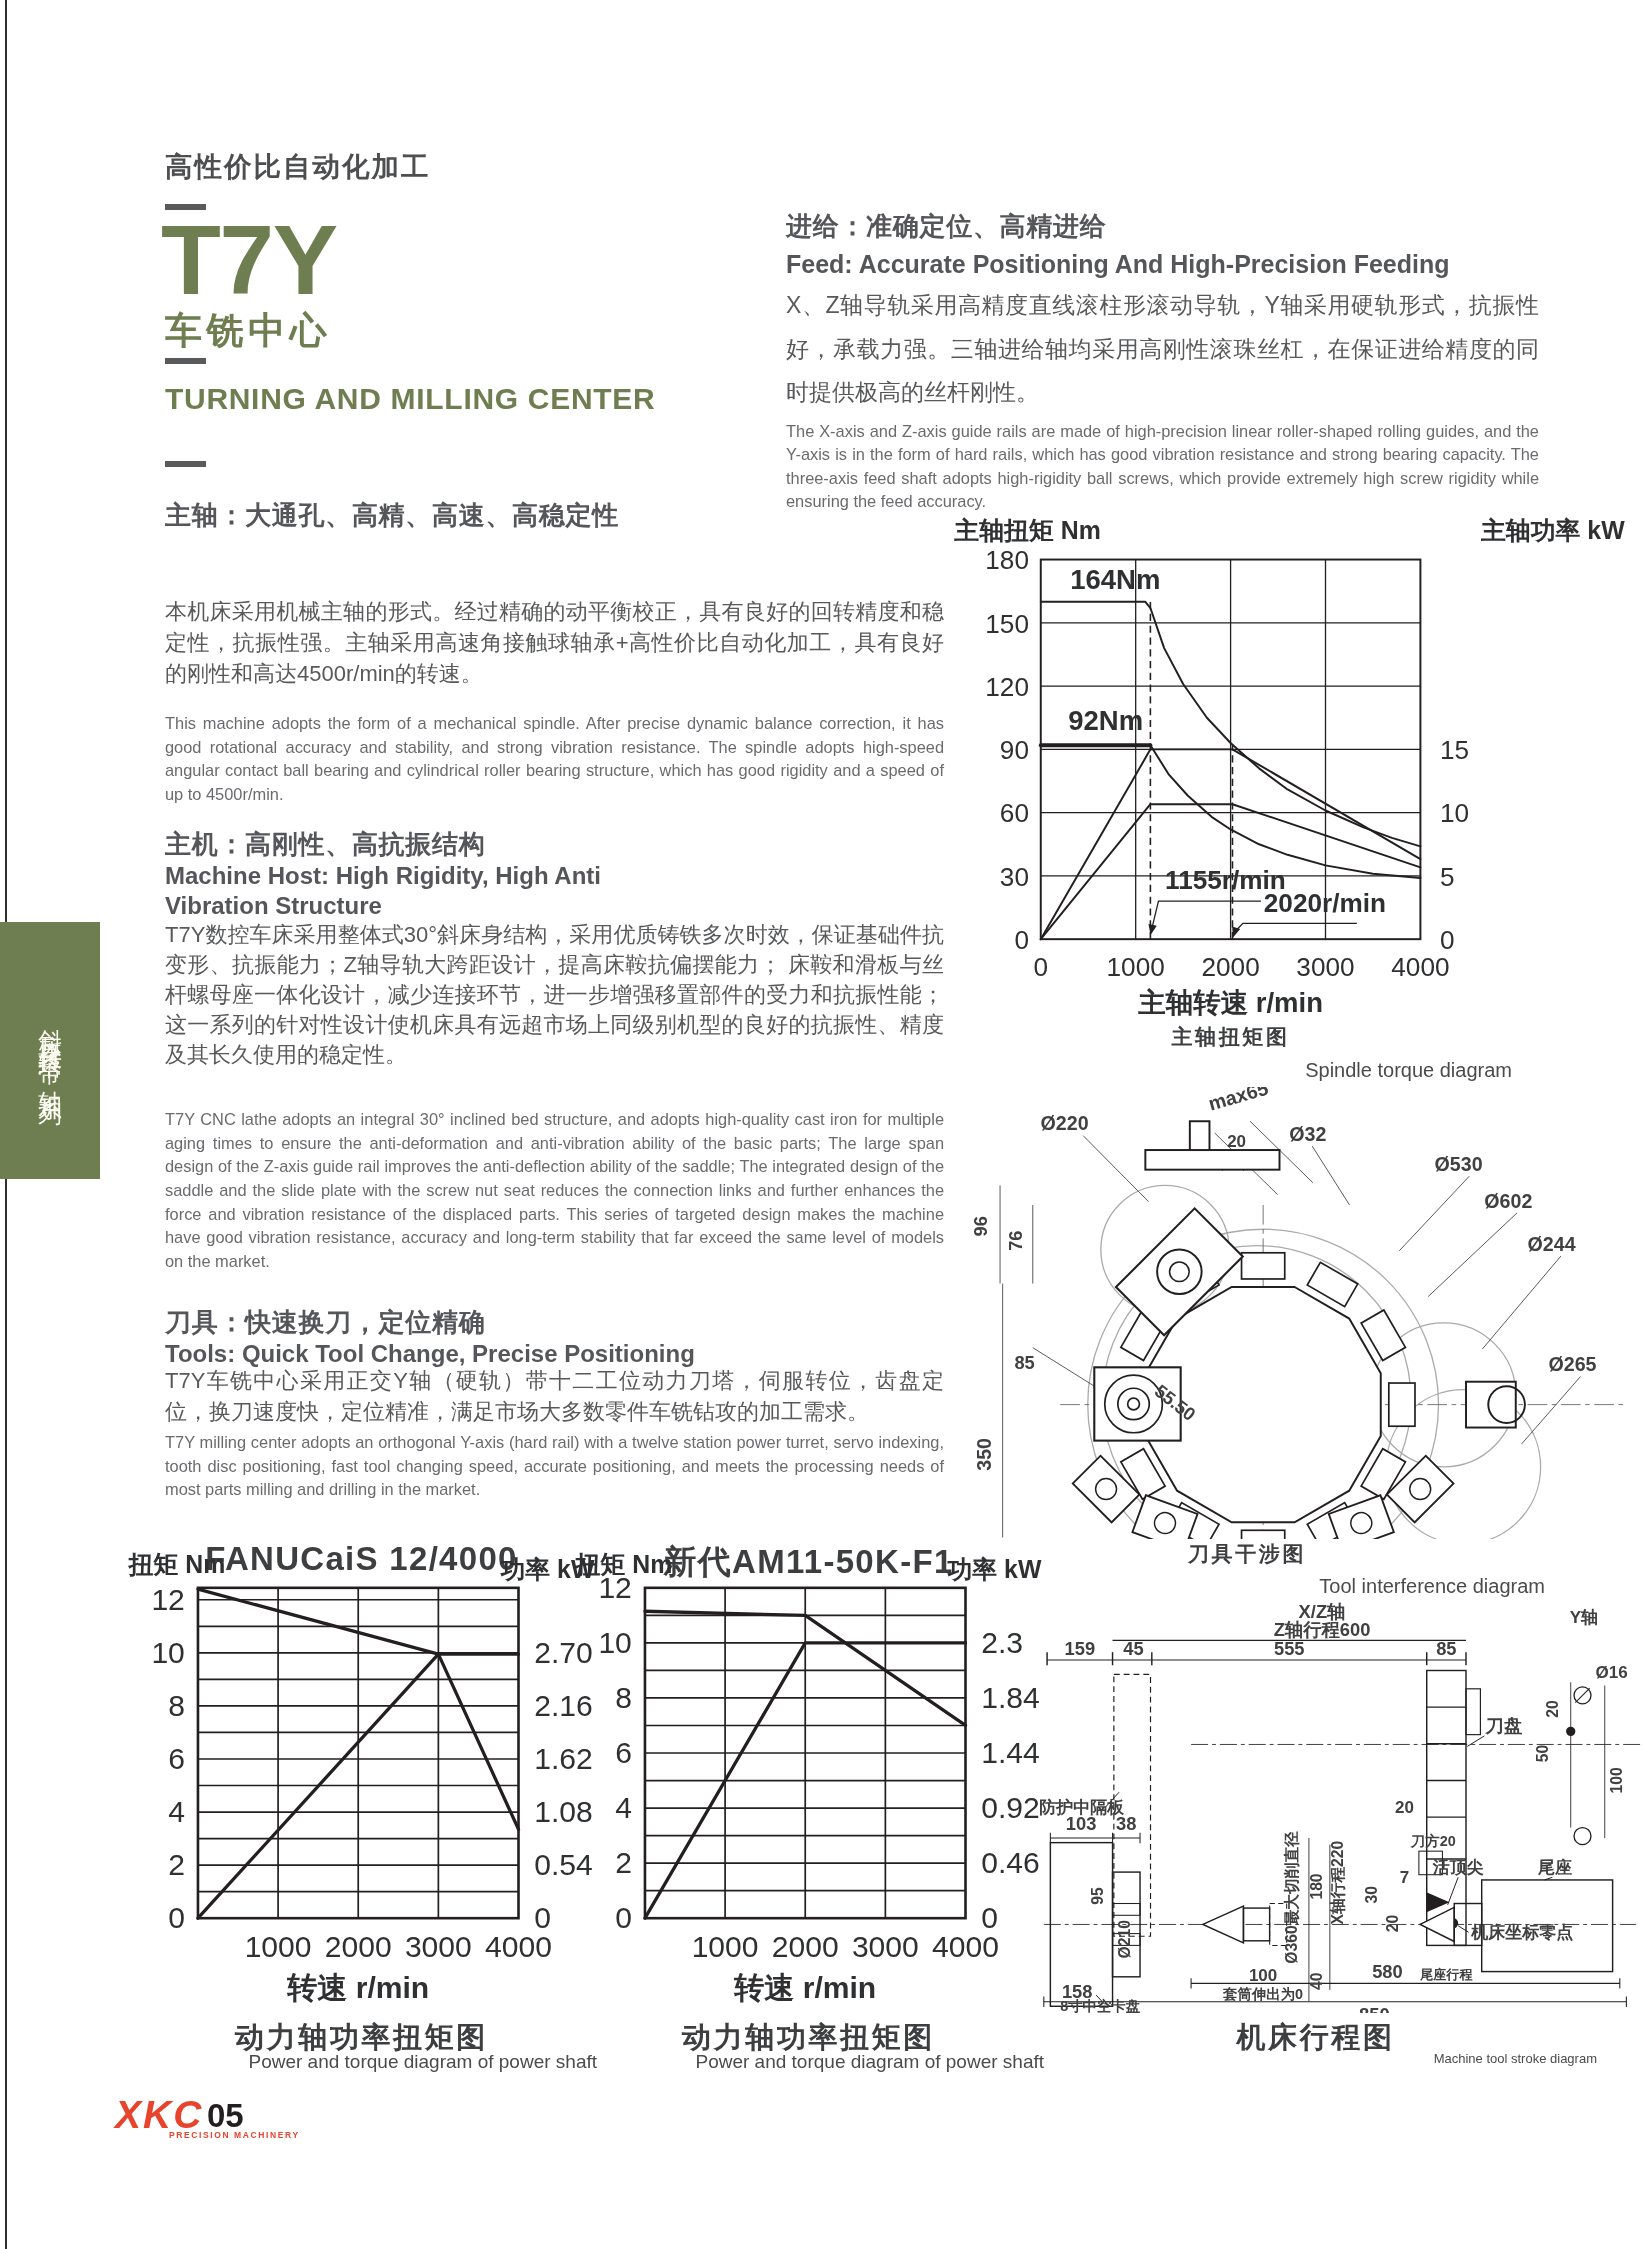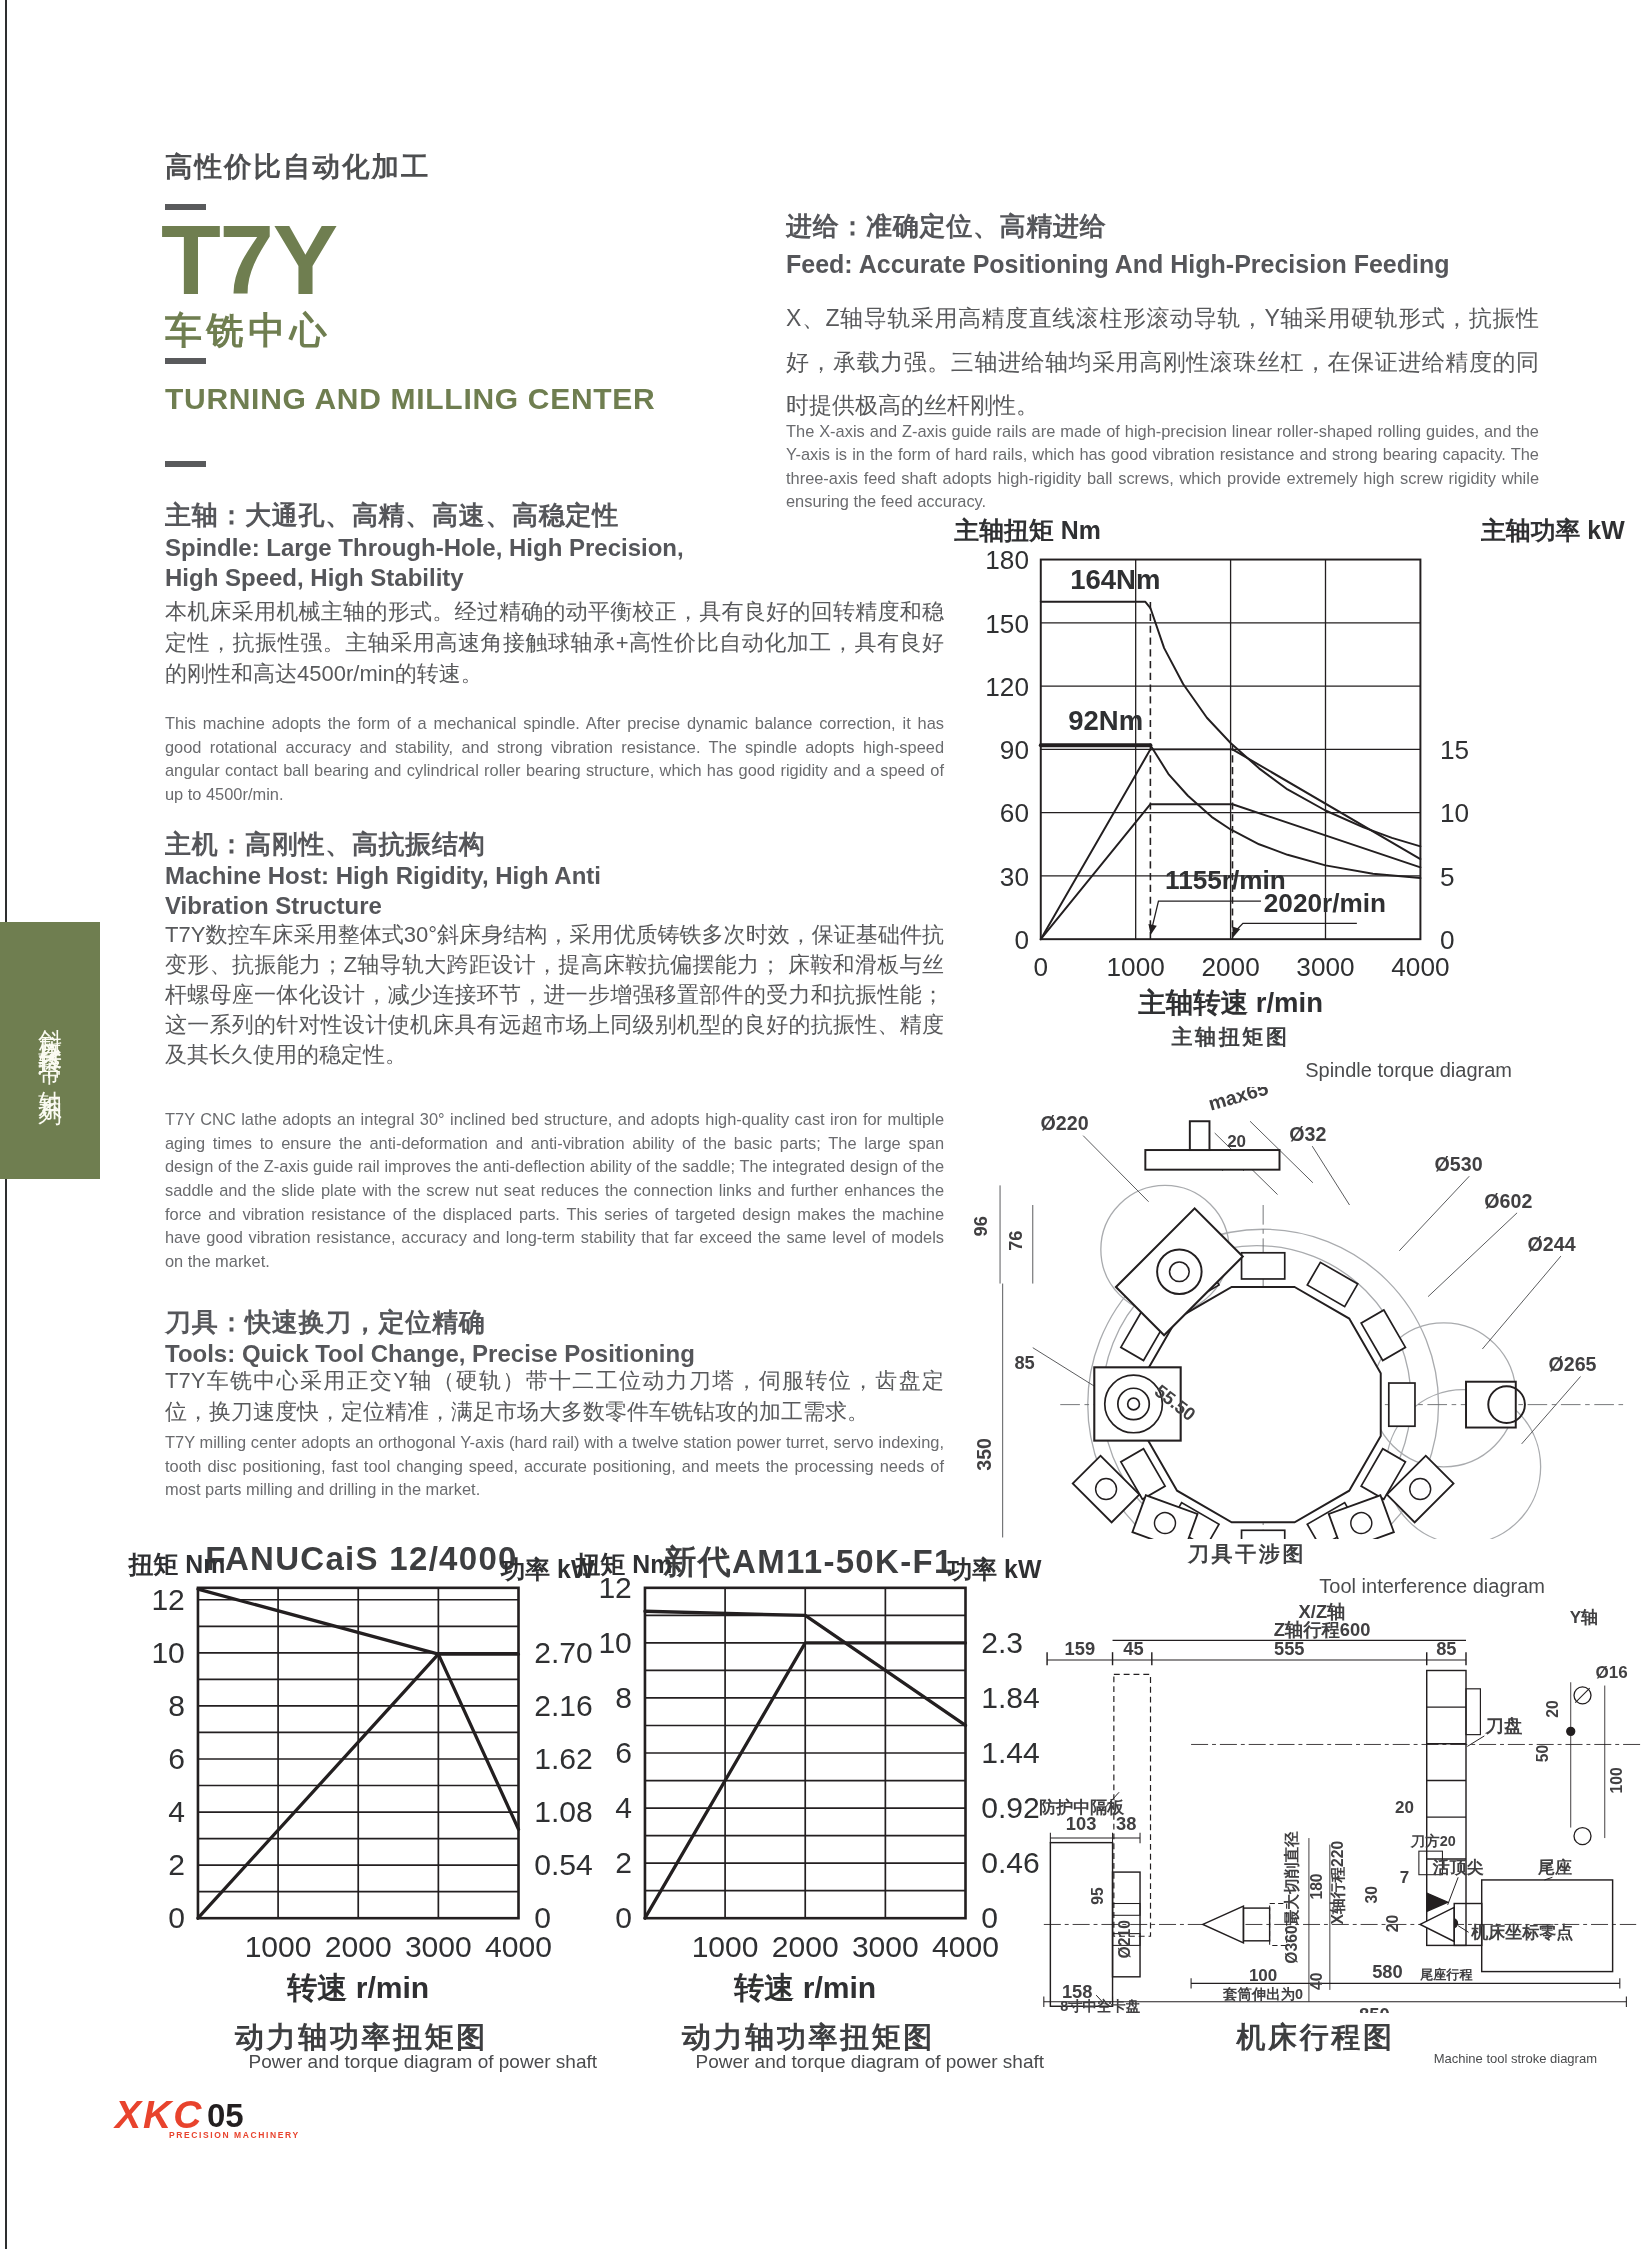--- a/index.html
+++ b/index.html
@@ -12,21 +12,21 @@
   .side-tab span{writing-mode:vertical-rl;color:#fbfbf2;font-size:23.6px;letter-spacing:6.5px;font-weight:500;}
   .tagline{left:165px;top:149px;font-size:27.5px;font-weight:700;color:#4d4e50;letter-spacing:2px;}
   .dash{width:41px;height:5.9px;background:#595a5c;}
   .model{left:161px;top:211px;font-size:98px;font-weight:900;color:#6f7e50;letter-spacing:-1.3px;line-height:1;}
   .model-cn{left:165px;top:306px;font-size:37px;font-weight:700;color:#6f7e50;letter-spacing:4.6px;}
   .model-en{left:165px;top:382px;font-size:30px;font-weight:800;color:#6f7e50;letter-spacing:0.7px;}
   .sec-title{font-size:26px;font-weight:700;color:#55565a;letter-spacing:0.7px;}
   .sec-title-en{font-size:24px;font-weight:700;color:#55565a;white-space:pre-line;line-height:1.25;}
   .body-cn{font-size:22px;color:#58595b;text-align:justify;}
   .body-en{font-size:16.4px;color:#6a6b6e;text-align:justify;}
-  .feed-cn{line-height:1.9;margin-top:13px;}
+  .feed-cn{line-height:1.9;}
   .feed-en{line-height:1.42;}
   .col-cn{line-height:1.4;}
   .col-en{line-height:1.44;}
   .chart-title{font-size:33px;font-weight:600;color:#3d3e40;text-align:center;letter-spacing:1.3px;}
   .cap-cn{font-size:21px;font-weight:700;color:#3d3e40;text-align:center;letter-spacing:2.6px;}
   .cap-en{font-size:20px;font-weight:500;color:#4a4b4d;text-align:right;}
   .logo-xkc{left:115px;top:2093px;font-size:39px;font-weight:900;font-style:italic;color:#e8432d;letter-spacing:2px;}
   .logo-num{left:207px;top:2097px;font-size:33px;font-weight:600;color:#231f20;}
   .logo-sub{left:123px;top:2130px;font-size:8.5px;font-weight:700;color:#e8432d;letter-spacing:1.6px;margin-left:46px;}
   svg text{font-family:"Liberation Sans","DejaVu Sans",sans-serif;}
@@ -50,22 +50,20 @@
   <div class="abs dash" style="left:165px;top:358px;"></div>
   <div class="abs model-en">TURNING AND MILLING CENTER</div>
   <div class="abs dash" style="left:165px;top:461px;"></div>
 
   <div class="abs sec-title" style="left:786px;top:209px;width:753px;">进给：准确定位、高精进给</div>
   <div class="abs sec-title-en" style="left:786px;top:249px;width:753px;font-size:25px;">Feed: Accurate Positioning And High-Precision Feeding</div>
   <div class="abs body-cn feed-cn" style="left:786px;top:284px;width:753px;font-size:23px;">X、Z轴导轨采用高精度直线滚柱形滚动导轨，Y轴采用硬轨形式，抗振性好，承载力强。三轴进给轴均采用高刚性滚珠丝杠，在保证进给精度的同时提供极高的丝杆刚性。</div>
   <div class="abs body-en feed-en" style="left:786px;top:420px;width:753px;">The X-axis and Z-axis guide rails are made of high-precision linear roller-shaped rolling guides, and the Y-axis is in the form of hard rails, which has good vibration resistance and strong bearing capacity. The three-axis feed shaft adopts high-rigidity ball screws, which provide extremely high screw rigidity while ensuring the feed accuracy.</div>
 
   <div class="abs sec-title" style="left:165px;top:498px;width:779px;">主轴：大通孔、高精、高速、高稳定性</div>
-  <div class="abs sec-title-en" style="left:165px;top:533px;width:779px;">Spindle: Large Through-Hole, High Precision,
- High Speed, High Stability</div>
   <div class="abs body-cn col-cn" style="left:165px;top:597px;width:779px;">本机床采用机械主轴的形式。经过精确的动平衡校正，具有良好的回转精度和稳定性，抗振性强。主轴采用高速角接触球轴承+高性价比自动化加工，具有良好的刚性和高达4500r/min的转速。</div>
   <div class="abs body-en col-en" style="left:165px;top:712px;width:779px;">This machine adopts the form of a mechanical spindle. After precise dynamic balance correction, it has good rotational accuracy and stability, and strong vibration resistance. The spindle adopts high-speed angular contact ball bearing and cylindrical roller bearing structure, which has good rigidity and a speed of up to 4500r/min.</div>
 
   <div class="abs sec-title" style="left:165px;top:827px;width:779px;">主机：高刚性、高抗振结构</div>
   <div class="abs sec-title-en" style="left:165px;top:861px;width:779px;">Machine Host: High Rigidity, High Anti
 Vibration Structure</div>
   <div class="abs body-cn col-cn" style="left:165px;top:920px;width:779px;line-height:1.36;">T7Y数控车床采用整体式30°斜床身结构，采用优质铸铁多次时效，保证基础件抗变形、抗振能力；Z轴导轨大跨距设计，提高床鞍抗偏摆能力； 床鞍和滑板与丝杆螺母座一体化设计，减少连接环节，进一步增强移置部件的受力和抗振性能；这一系列的针对性设计使机床具有远超市场上同级别机型的良好的抗振性、精度及其长久使用的稳定性。</div>
   <div class="abs body-en col-en" style="left:165px;top:1108px;width:779px;">T7Y CNC lathe adopts an integral 30° inclined bed structure, and adopts high-quality cast iron for multiple aging times to ensure the anti-deformation and anti-vibration ability of the basic parts; The large span design of the Z-axis guide rail improves the anti-deflection ability of the saddle; The integrated design of the saddle and the slide plate with the screw nut seat reduces the connection links and further enhances the force and vibration resistance of the displaced parts. This series of targeted design makes the machine have good vibration resistance, accuracy and long-term stability that far exceed the same level of models on the market.</div>
 
   <div class="abs sec-title" style="left:165px;top:1305px;width:779px;">刀具：快速换刀，定位精确</div>

